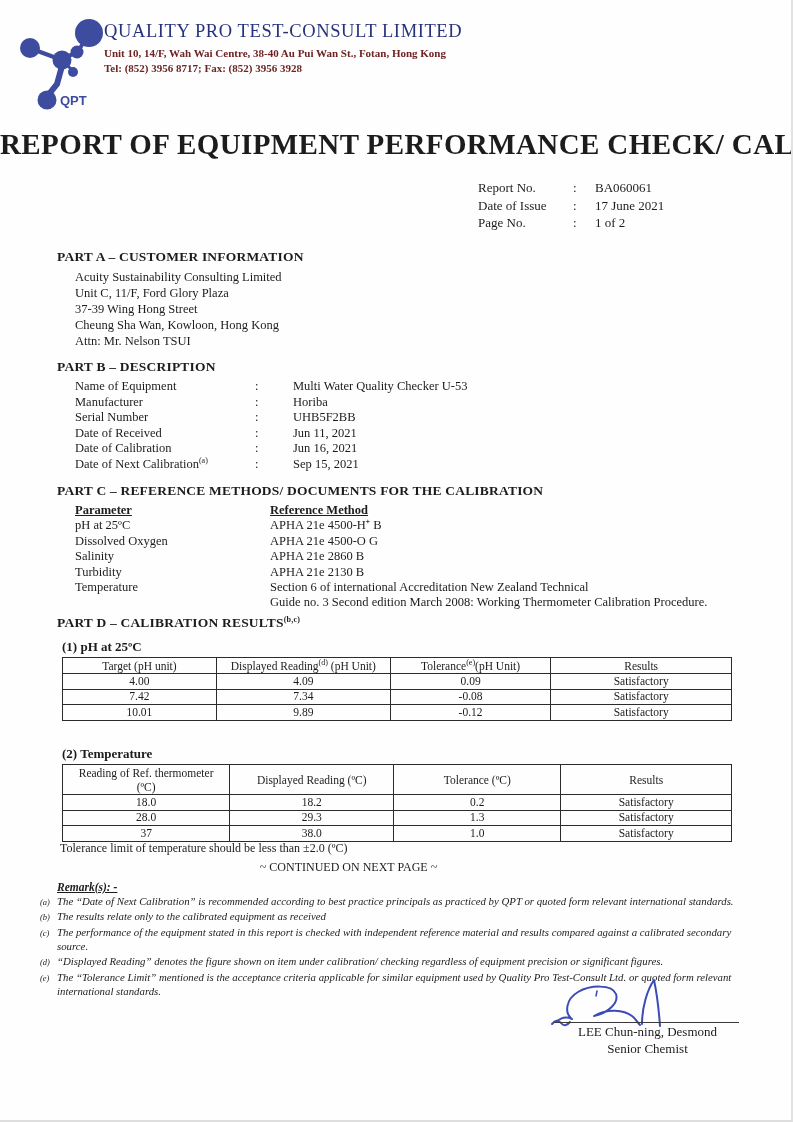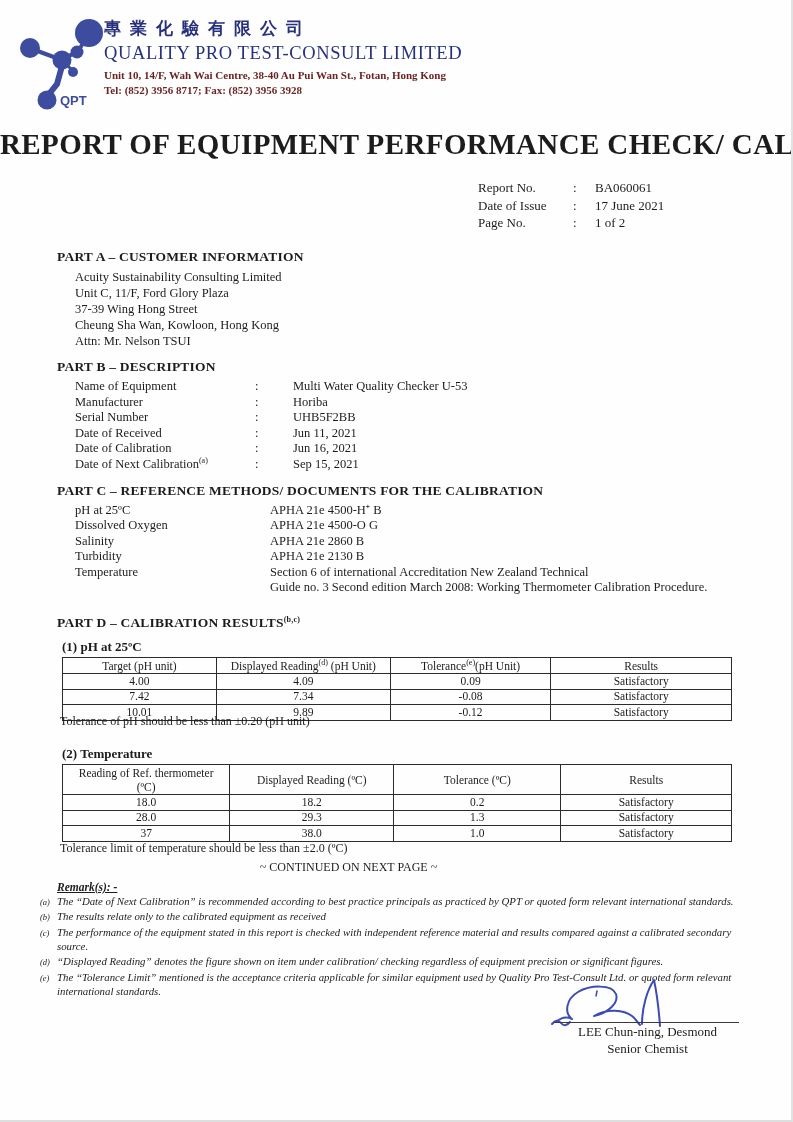--- a/index.html
+++ b/index.html
@@ -128,21 +128,20 @@
         <circle cx="46" cy="46" r="9.5"></circle>
         <circle cx="14" cy="34" r="10"></circle>
         <circle cx="57" cy="58" r="5"></circle>
         <circle cx="31" cy="86" r="9.5"></circle>
       </g>
       <text x="44" y="91" font-family="Liberation Sans, sans-serif" font-size="13" font-weight="bold" fill="#3d4c9e">QPT</text>
     </svg>
   </div>
 
   <div class="abs head-text">
-    <div class="co-zh">專業化驗有限公司</div>
     <div class="co-en">QUALITY PRO TEST-CONSULT LIMITED</div>
     <div class="co-contact">
       <div>Unit 10, 14/F, Wah Wai Centre, 38-40 Au Pui Wan St., Fotan, Hong Kong</div>
       <div>Tel: (852) 3956 8717; Fax: (852) 3956 3928</div>
     </div>
   </div>
 
   <div class="abs report-title">REPORT OF EQUIPMENT PERFORMANCE CHECK/ CALIBRATION</div>
 
   <div class="abs report-info">
@@ -206,20 +205,24 @@
         <span class="b-label"><span>Date of Next Calibration</span><sup>(a)</sup></span>
         <span class="b-sep">:</span>
         <span>Sep 15, 2021</span>
       </div>
     </div>
   </div>
 
   <div class="abs part-c">
     <div class="part-heading">PART C – REFERENCE METHODS/ DOCUMENTS FOR THE CALIBRATION</div>
     <div class="cols">
+      <div class="c-row c-header">
+        <span class="c-param">Parameter</span>
+        <span class="c-method">Reference Method</span>
+      </div>
       <div class="c-row">
         <span class="c-param">pH at 25ºC</span>
         <span class="c-method">APHA 21e 4500-H⁺ B</span>
       </div>
       <div class="c-row">
         <span class="c-param">Dissolved Oxygen</span>
         <span class="c-method">APHA 21e 4500-O G</span>
       </div>
       <div class="c-row">
         <span class="c-param">Salinity</span>
@@ -267,21 +270,20 @@
       </tr>
       <tr>
         <td>10.01</td>
         <td>9.89</td>
         <td>-0.12</td>
         <td>Satisfactory</td>
       </tr>
     </tbody>
   </table>
 
-  <div class="abs ph-note table-note">Tolerance of pH should be less than ±0.20 (pH unit)</div>
 
   <div class="abs temp-label sec-label">(2)   Temperature</div>
 
   <table class="abs cal-table temp-table">
     <thead>
       <tr>
         <th class="t1 two-line">Reading of Ref. thermometer
 (ºC)</th>
         <th class="t2">Displayed Reading (ºC)</th>
         <th class="t3">Tolerance (ºC)</th>

